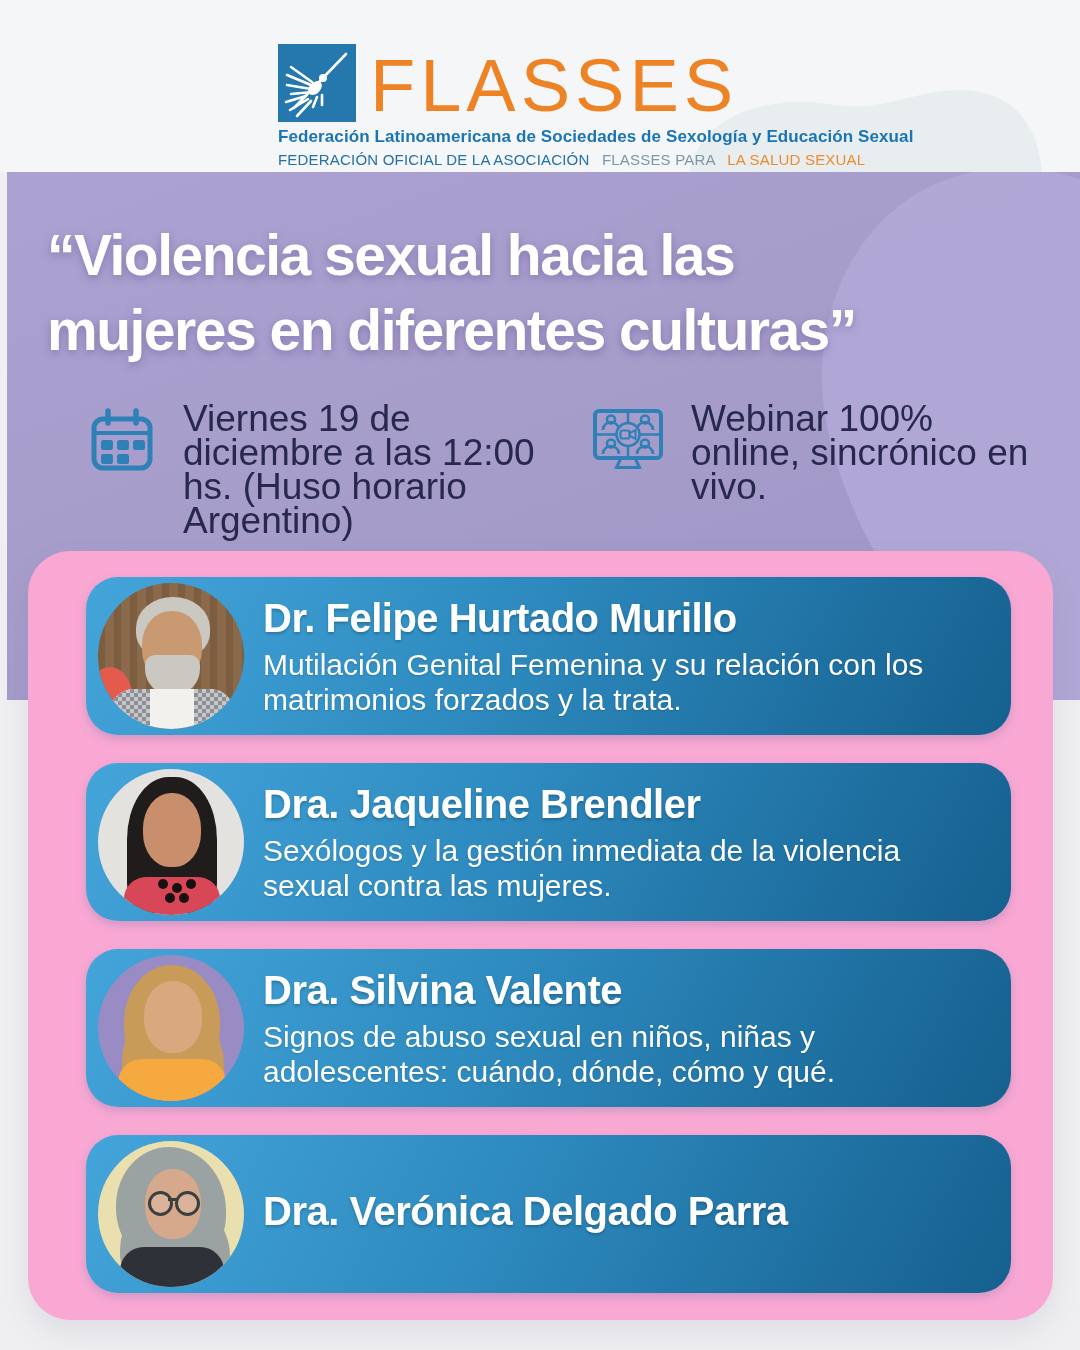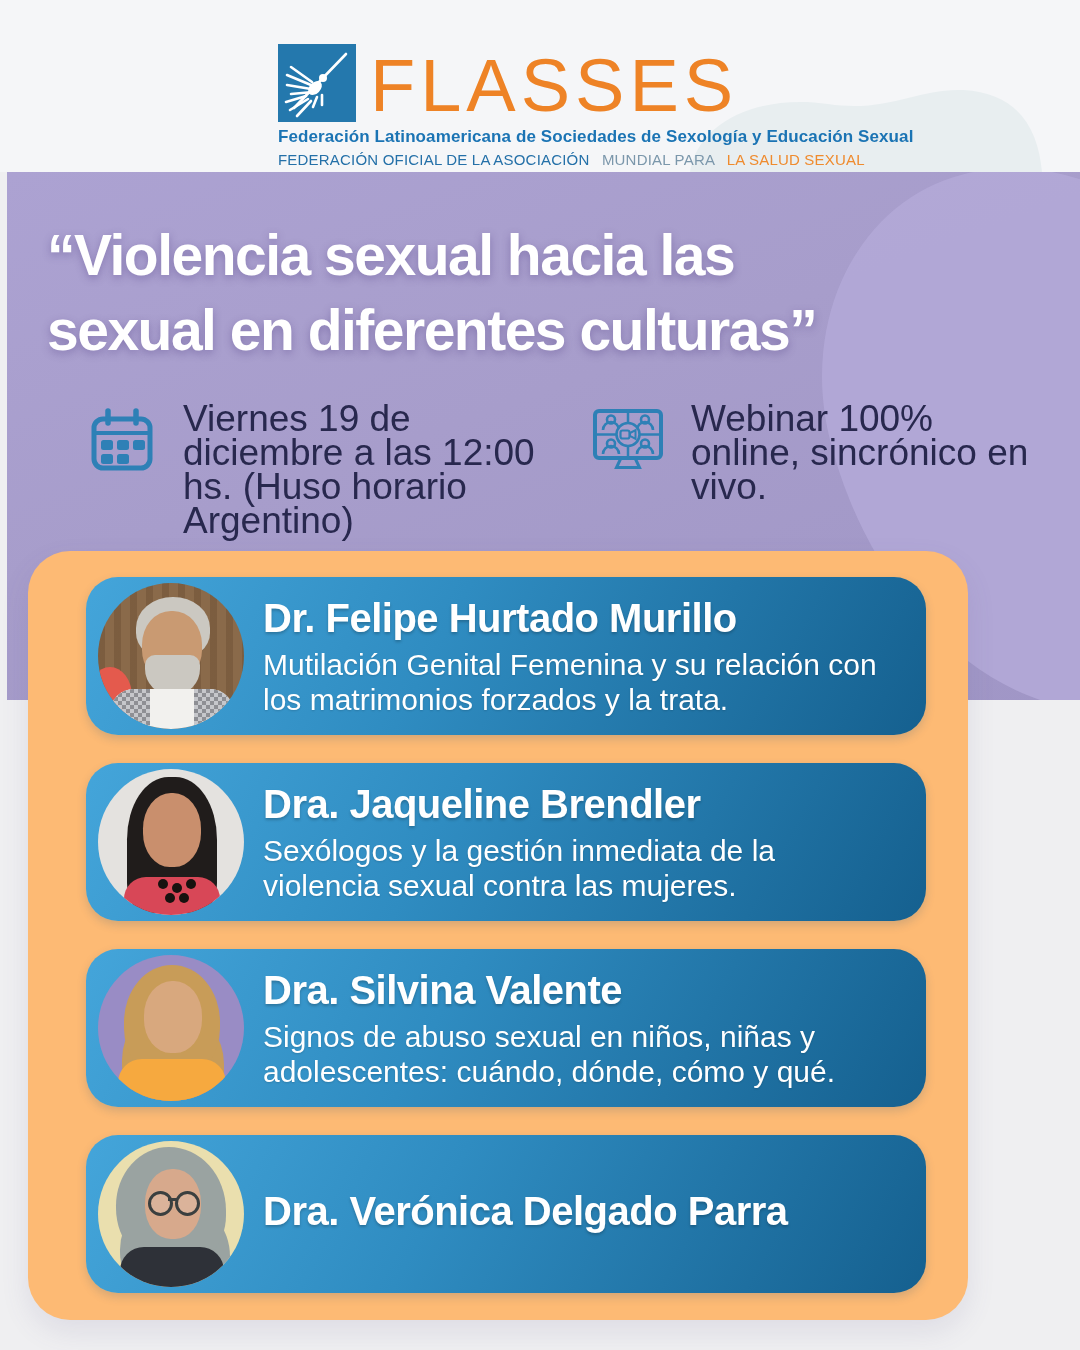--- a/index.html
+++ b/index.html
@@ -27,21 +27,21 @@
         letter-spacing:-1.5px;line-height:75px;text-shadow:0 3px 8px rgba(70,50,120,.35);}
   .info-row{position:absolute;left:80px;top:230px;display:flex;align-items:flex-start;}
   .info-item{display:flex;align-items:flex-start;}
   .info-icon{flex:0 0 auto;margin-top:4px;}
   .info-text{color:#28284e;font-size:37px;line-height:34px;margin-left:26px;}
   .info-text.schedule{width:378px;}
   .info-text.format{width:345px;}
   .info-item.format-item{margin-left:30px;}
 
   
-  .panel{position:absolute;top:551px;left:28px;width:940px;height:769px;background:#fdba74;
+  .panel{position:absolute;top:551px;left:28px;width:1025px;height:769px;background:#f9a8d4;
         border-radius:42px;box-shadow:0 12px 28px rgba(100,90,140,.12);}
   .speaker-card{display:flex;align-items:center;height:158px;border-radius:32px;
         margin:0 42px 28px 58px;padding:0 36px 0 12px;
         background:linear-gradient(118deg,#44a5da 0%,#2f8cc1 42%,#15608f 100%);
         box-shadow:0 4px 10px rgba(30,80,120,.18);}
   .speaker-card.first{margin-top:26px;}
   .card-text{margin-left:19px;flex:1;min-width:0;}
   .speaker-name{margin:0 0 7px 0;color:#ffffff;font-size:40px;line-height:44px;font-weight:700;
         letter-spacing:-.5px;text-shadow:0 2px 3px rgba(0,0,0,.22);}
   .speaker-topic{margin:0;color:#ffffff;font-size:30px;line-height:35px;font-weight:400;
@@ -119,30 +119,30 @@
           <line x1="44" y1="51" x2="44" y2="61"></line>
         </g>
         <ellipse cx="37" cy="44" rx="8" ry="5.5" fill="#ffffff" transform="rotate(-45 37 44)"></ellipse>
         <circle cx="45" cy="34" r="4" fill="#ffffff"></circle>
       </svg>
       <div class="wordmark">FLASSES</div>
     </div>
     <div class="tagline1">Federación Latinoamericana de Sociedades de Sexología y Educación Sexual</div>
     <div class="tagline2">
       <span class="seg1">FEDERACIÓN OFICIAL DE LA ASOCIACIÓN</span>
-      <span class="seg2">MUNDIAL PARA</span>
+      <span class="seg2">FLASSES PARA</span>
       <span class="seg3">LA SALUD SEXUAL</span>
     </div>
   </div>
 
   <div class="hero">
     <div class="purple-blob"></div>
     <div class="hero-title">
       <div>“Violencia sexual hacia las</div>
-      <div>sexual en diferentes culturas”</div>
+      <div>mujeres en diferentes culturas”</div>
     </div>
     <div class="info-row">
       <div class="info-item">
         <svg class="info-icon" width="70" height="70" viewBox="0 0 70 70">
           <rect x="7" y="13" width="56" height="49" rx="9" fill="none" stroke="#2e80b6" stroke-width="5"></rect>
           <line x1="8" y1="27" x2="62" y2="27" stroke="#2e80b6" stroke-width="4"></line>
           <line x1="21" y1="5" x2="21" y2="17" stroke="#2e80b6" stroke-width="5.5" stroke-linecap="round"></line>
           <line x1="49" y1="5" x2="49" y2="17" stroke="#2e80b6" stroke-width="5.5" stroke-linecap="round"></line>
           <g fill="#2e80b6">
             <rect x="14" y="34" width="12" height="10" rx="2.5"></rect>

